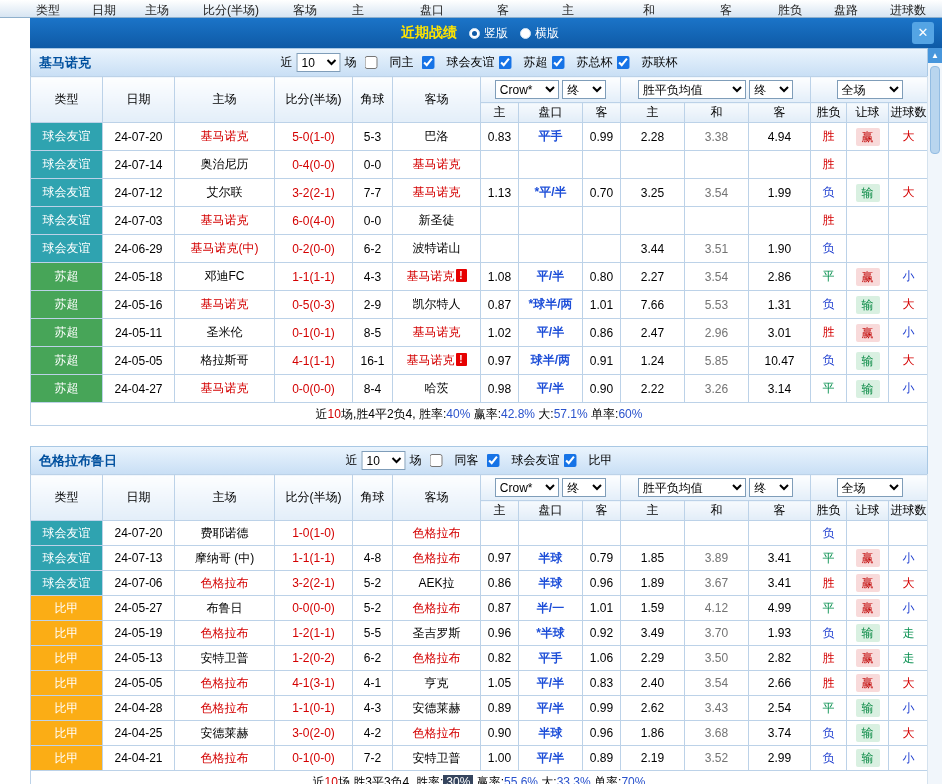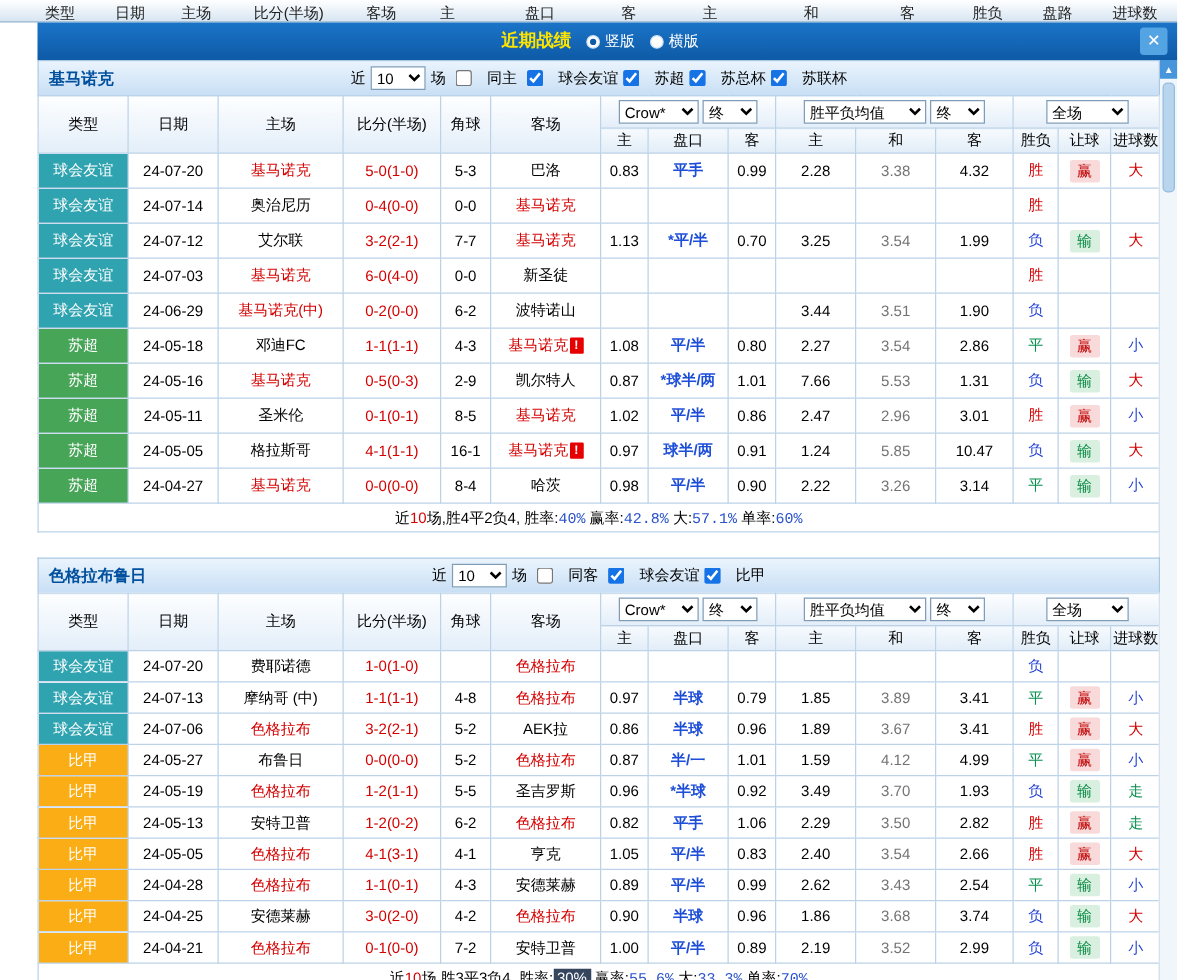--- a/index.html
+++ b/index.html
@@ -35,21 +35,21 @@
 
   
   .content{margin-left:30px;margin-right:14px;}
   .secbar{height:27px;border:1px solid #a9c8e4;border-bottom:none;background:linear-gradient(#eaf4fd,#c9dff5);
           display:flex;align-items:center;position:relative;}
   .secname{color:#00509e;font-weight:bold;font-size:13px;padding-left:8px;}
   .filters{position:absolute;left:50%;transform:translateX(-50%);display:flex;align-items:center;gap:4px;white-space:nowrap;font-size:12px;}
   .filters label{display:flex;align-items:center;gap:11px;cursor:pointer;}
   input[type=checkbox]{accent-color:#1673e6;width:13px;height:13px;margin:0 1px 0 4px;}
   select{font-size:12px;height:19px;border:1px solid #7f9db9;background:#fff;}
-  .sel-cnt{width:44px}.sel-co{width:64px}.sel-fin{width:44px}.sel-eu{width:98px}.sel-full{width:66px}
+  .sel-cnt{width:44px}.sel-co{width:64px}.sel-fin{width:44px}.sel-eu{width:108px}.sel-full{width:66px}
 
   table.grid{border-collapse:collapse;width:100%;table-layout:fixed;text-align:center;font-size:12px;background:#fff;}
   table.grid th,table.grid td{border:1px solid #bcd2e8;padding:0 1px;overflow:hidden;white-space:nowrap;}
   tr.h1 th{height:25px;background:linear-gradient(#fdfeff,#e3eef9);font-weight:normal;}
   tr.h2 th{height:19px;background:linear-gradient(#f6fafd,#e2edf8);font-weight:normal;}
   .t1 tbody td{height:27px;}
   .t2 tbody td{height:24px;}
   .selcell{vertical-align:middle;}
 
   .c-lg{color:#fff;}
@@ -62,21 +62,21 @@
   .c-e2{color:#737373;}
   .rs-win{color:#d40000;}.rs-draw{color:#089050;}.rs-lose{color:#1f3fd0;}
   .gl-big{color:#d40000;}.gl-small{color:#1f3fd0;}.gl-walk{color:#089050;}
   .chip{display:inline-block;min-width:20px;height:18px;line-height:18px;border-radius:2px;padding:0 2px;}
   .hc-win{color:#c00000;background:#f8dada;}
   .hc-lose{color:#0a8a45;background:#d9f0e1;}
   .mark{display:inline-block;background:#e60000;color:#fff;font-size:10px;width:11px;height:13px;
         line-height:13px;margin-left:1px;border-radius:1px;font-weight:bold;vertical-align:1px;}
 
   .summary{height:22px;line-height:22px;text-align:center;border:1px solid #bcd2e8;border-top:none;font-size:12px;}
-  .sm-red{color:#d40000;}.sm-blue{color:#2952cc;font-family:Liberation Mono, monospace;}
+  .sm-red{color:#d40000;}.sm-blue{color:#2952cc;}
   .sm-badge{background:#35455e;color:#fff;padding:0 3px;}
   .gap{height:20px;}
 </style>
 </head>
 <body>
 
 <div class="screen">
 
   <div class="topstrip">
 
@@ -205,21 +205,21 @@
             <td>24-07-20</td>
             <td><span class="tm-self">基马诺克</span></td>
             <td class="c-score">5-0(1-0)</td>
             <td>5-3</td>
             <td><span>巴洛</span></td>
             <td>0.83</td>
             <td class="c-hcap">平手</td>
             <td>0.99</td>
             <td>2.28</td>
             <td class="c-e2">3.38</td>
-            <td>4.32</td>
+            <td>4.94</td>
             <td><span class="rs-win">胜</span></td>
             <td><span class="chip hc-win">赢</span></td>
             <td><span class="gl-big">大</span></td>
           </tr>
 
           <tr>
             <td class="c-lg lg-friendly">球会友谊</td>
             <td>24-07-14</td>
             <td><span>奥治尼历</span></td>
             <td class="c-score">0-4(0-0)</td>

